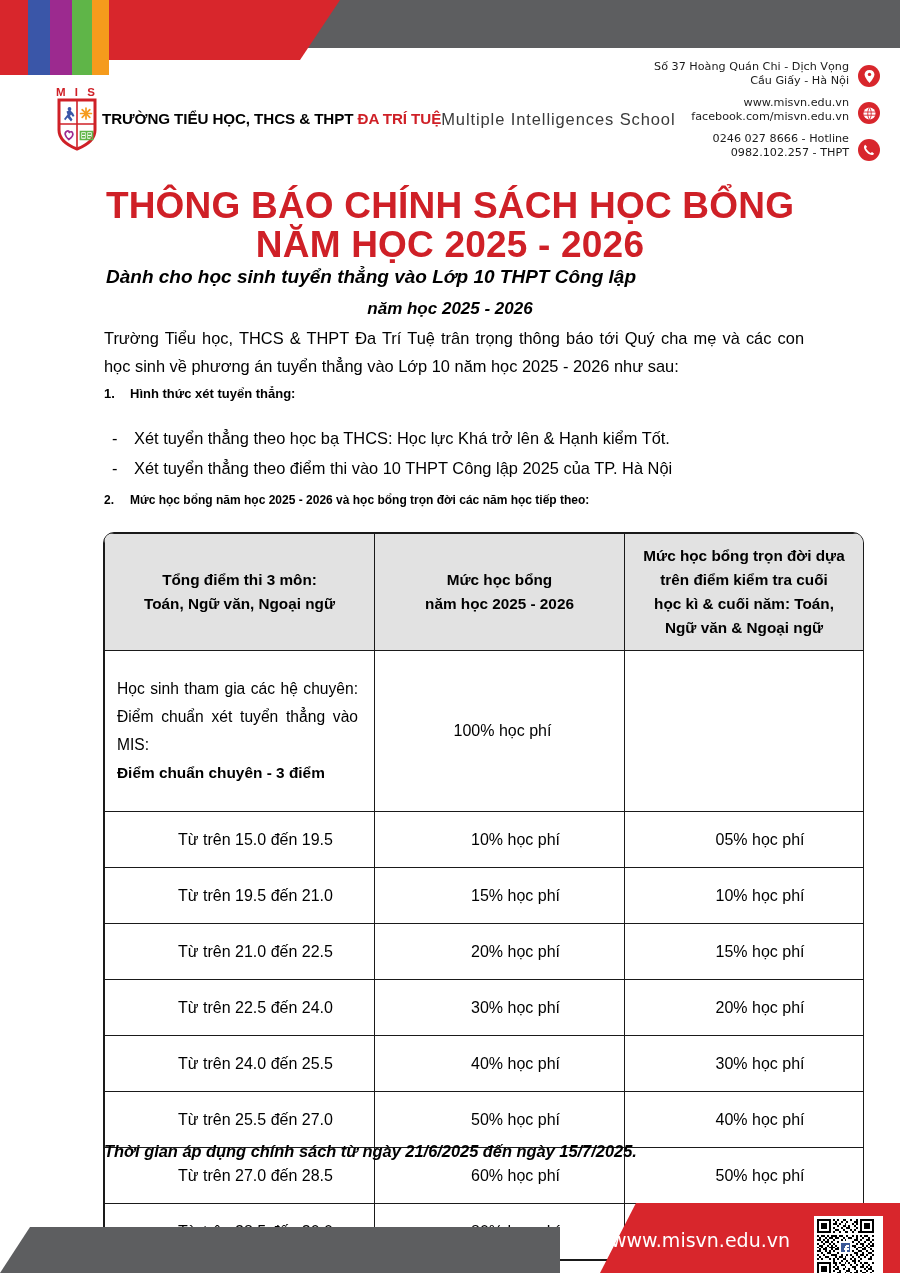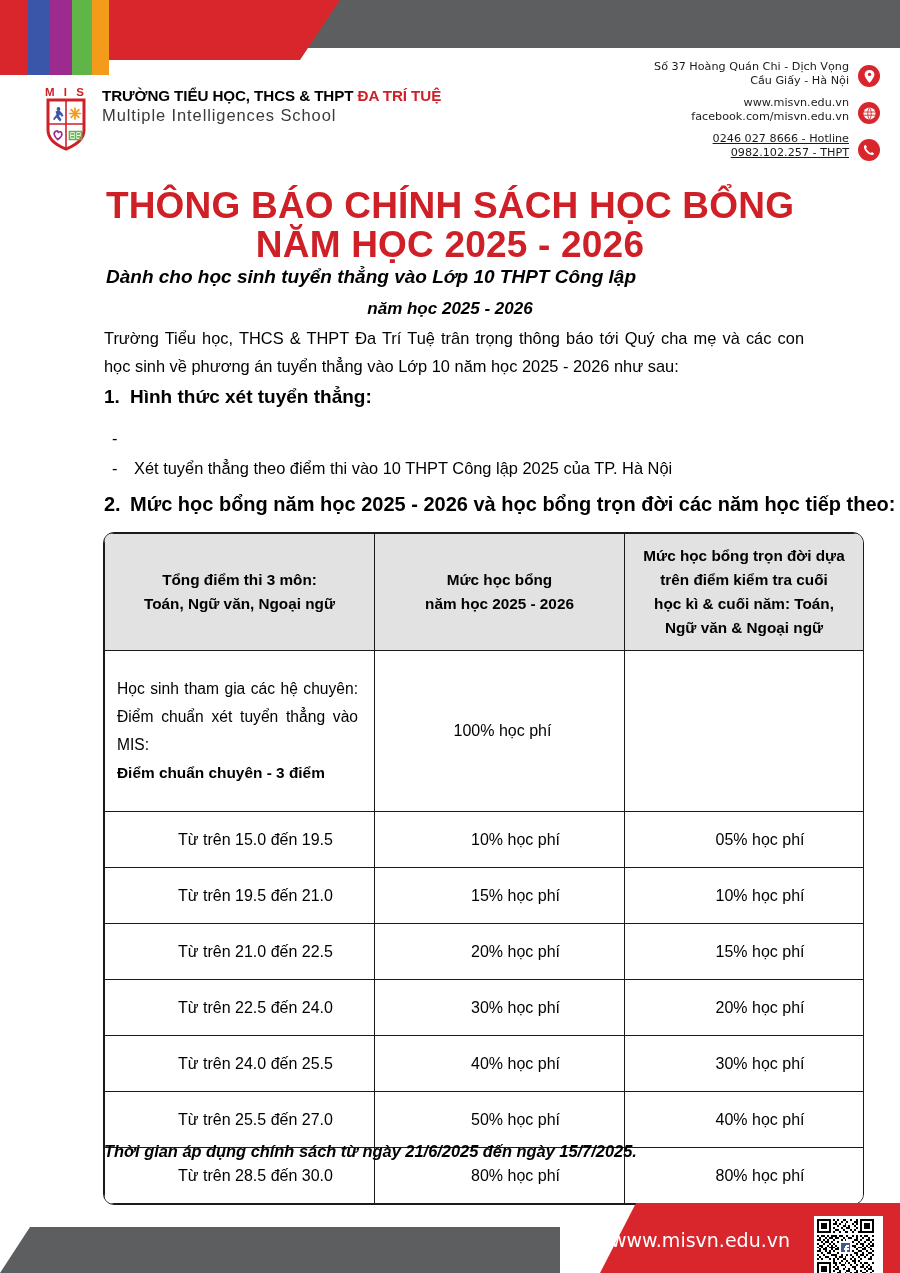--- a/index.html
+++ b/index.html
@@ -16,56 +16,56 @@
   .top-banner{position:absolute;left:0;top:0;width:900px;height:75px;overflow:hidden;}
   .stripe{position:absolute;top:0;height:75px;}
   .band-red{position:absolute;left:0;top:0;width:900px;height:60px;
     background:#d8262c;
     clip-path:polygon(0 0, 340px 0, 300px 60px, 0 60px);}
   .band-grey{position:absolute;left:0;top:0;width:900px;height:58px;
     background:#5d5e60;
     clip-path:polygon(300px 0, 900px 0, 900px 48px, 276px 48px);}
 
   
-  .logo-wrap{position:absolute;left:41px;top:86px;display:flex;align-items:flex-start;gap:11px;}
+  .logo-wrap{position:absolute;left:52px;top:86px;display:flex;align-items:center;}
   .shield{width:50px;height:66px;position:relative;}
   .mis-text{position:absolute;left:0;top:0;width:50px;text-align:center;
      font-weight:bold;font-size:11.5px;color:#cf2027;letter-spacing:3px;line-height:12px;}
-  .brand{display:flex;flex-direction:column;justify-content:center;}
+  .brand{display:flex;flex-direction:row;justify-content:center;}
   .brand-line1{font-size:15.2px;font-weight:bold;line-height:19px;letter-spacing:-.1px;white-space:nowrap;}
   .brand-line1 .accent{color:#cf2027;}
   .brand-line2{font-size:16.5px;color:#3a3a3a;line-height:21px;letter-spacing:.9px;white-space:nowrap;}
 
   
   .contact{position:absolute;right:20px;top:60px;display:flex;align-items:flex-start;gap:9px;}
   .contact-text{text-align:right;font-size:11.2px;line-height:14.4px;color:#1a1a1a;
      font-family:"DejaVu Sans",sans-serif;}
   .contact-text .grp{margin-bottom:7px;}
-  .contact-text .grp:last-child{margin-bottom:16px;text-decoration:underline;}
+  .contact-text .grp:last-child{margin-bottom:16px;}
   .contact-icons{display:flex;flex-direction:column;gap:15px;padding-top:5px;}
   .cicon{width:22px;height:22px;border-radius:50%;background:#d8262c;
      display:flex;align-items:center;justify-content:center;color:#fff;font-size:12px;}
 
   
   .title1{position:absolute;left:0;top:186px;width:900px;text-align:center;
      color:#cf2027;font-weight:bold;font-size:37px;line-height:39px;letter-spacing:.2px;}
   .subtitle1{position:absolute;left:0;top:263px;width:742px;text-align:center;
      font-weight:bold;font-style:italic;font-size:19px;line-height:27px;}
   .subtitle2{position:absolute;left:0;top:296px;width:900px;text-align:center;
      font-weight:bold;font-style:italic;font-size:17px;line-height:25px;}
 
   
   .para{position:absolute;left:104px;top:324px;width:700px;text-align:justify;
      font-size:16.4px;line-height:28px;}
-  .sec1{position:absolute;left:104px;top:386px;font-size:19px;font-weight:bold;}
+  .sec1{position:absolute;left:104px;top:386px;font-size:13px;font-weight:bold;}
   .sec1 .num{display:inline-block;width:26px;}
   .bullets{position:absolute;left:112px;top:423px;width:740px;font-size:16.4px;line-height:30px;}
   .bullets .b{display:flex;gap:14px;}
   .bullets .dash{width:8px;flex:none;}
-  .sec2{position:absolute;left:104px;top:493px;font-size:20px;font-weight:bold;white-space:nowrap;}
+  .sec2{position:absolute;left:104px;top:493px;font-size:12px;font-weight:bold;white-space:nowrap;}
   .sec2 .num{display:inline-block;width:26px;}
 
   
   .table{position:absolute;left:103px;top:532px;width:759px;
      border:1.6px solid #1a1a1a;border-radius:11px;overflow:hidden;
      border-collapse:collapse;}
   table{width:759px;border-collapse:collapse;table-layout:fixed;}
   th,td{border:1.4px solid #1a1a1a;text-align:center;vertical-align:middle;}
   th{background:#e2e2e2;font-size:15.3px;font-weight:bold;line-height:24px;padding:10px 8px;}
   td{font-size:16px;padding:9px 6px;background:#fff;}
@@ -186,20 +186,21 @@
 
 <div class="para">Trường Tiểu học, THCS &amp; THPT Đa Trí Tuệ trân trọng thông báo tới Quý cha mẹ và các con học sinh về phương án tuyển thẳng vào Lớp 10 năm học 2025 - 2026 như sau:</div>
 
 <div class="sec1">
   <span class="num">1.</span><span>Hình thức xét tuyển thẳng:</span>
 </div>
 
 <div class="bullets">
   <div class="b">
     <span class="dash">-</span>
+    <span>Xét tuyển thẳng theo học bạ THCS: Học lực Khá trở lên &amp; Hạnh kiểm Tốt.</span>
   </div>
   <div class="b">
     <span class="dash">-</span>
     <span>Xét tuyển thẳng theo điểm thi vào 10 THPT Công lập 2025 của TP. Hà Nội</span>
   </div>
 </div>
 
 <div class="sec2">
   <span class="num">2.</span><span>Mức học bổng năm học 2025 - 2026 và học bổng trọn đời các năm học tiếp theo:</span>
 </div>
@@ -262,20 +263,25 @@
         </tr>
         <tr class="row">
           <td>Từ trên 24.0 đến 25.5</td>
           <td>40% học phí</td>
           <td>30% học phí</td>
         </tr>
         <tr class="row">
           <td>Từ trên 25.5 đến 27.0</td>
           <td>50% học phí</td>
           <td>40% học phí</td>
+        </tr>
+        <tr class="row">
+          <td>Từ trên 27.0 đến 28.5</td>
+          <td>60% học phí</td>
+          <td>50% học phí</td>
         </tr>
         <tr class="row">
           <td>Từ trên 28.5 đến 30.0</td>
           <td>80% học phí</td>
           <td>80% học phí</td>
         </tr>
       </tbody>
   </table>
 </div>
 

